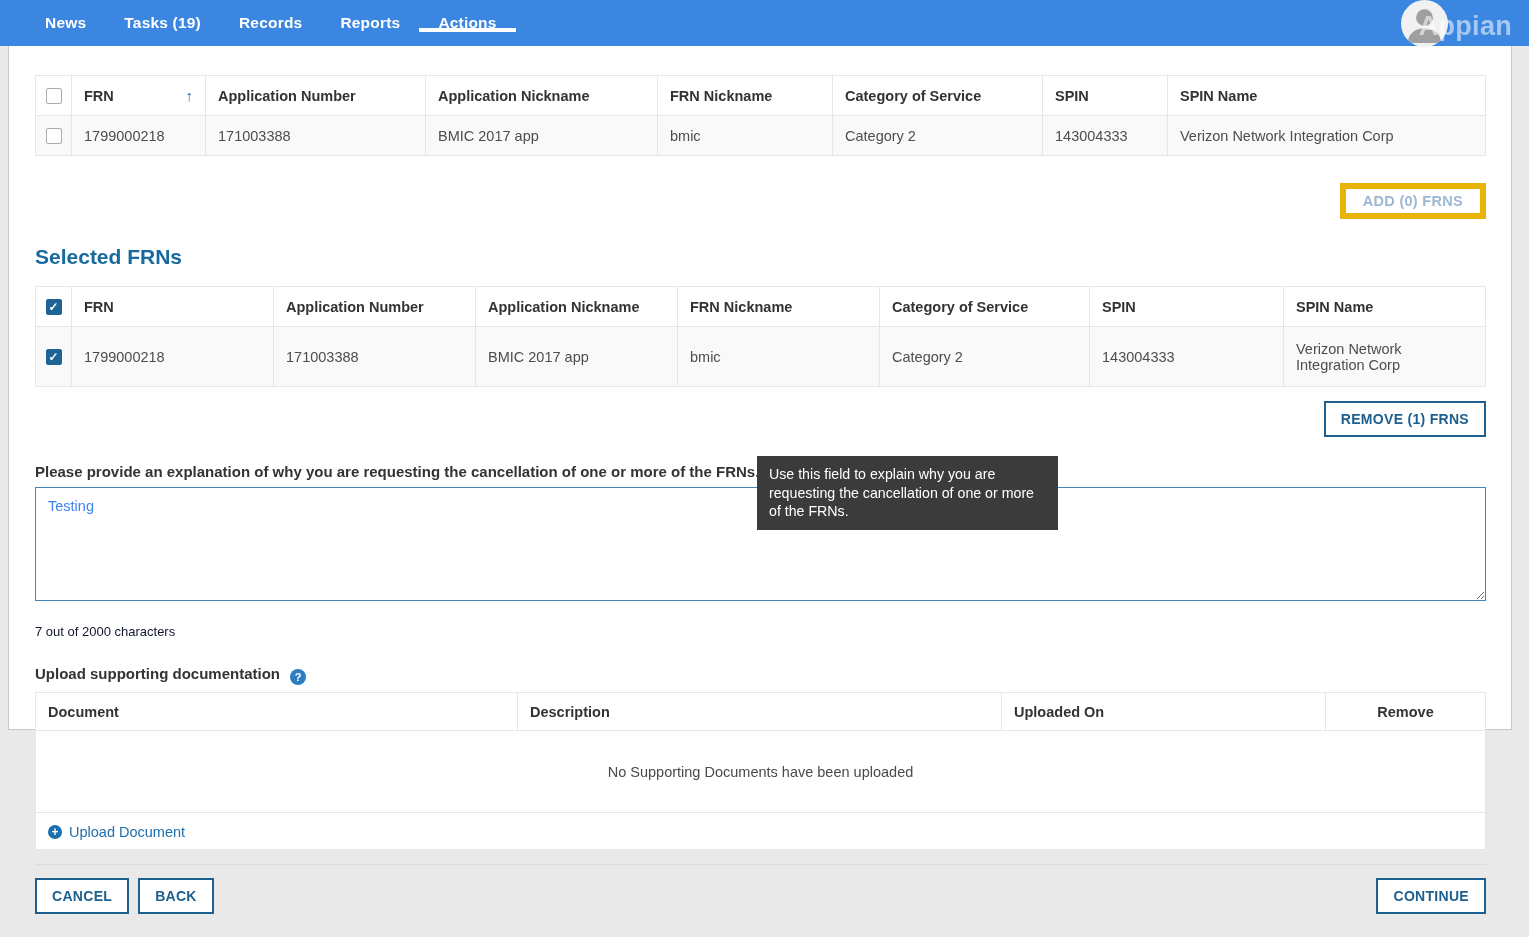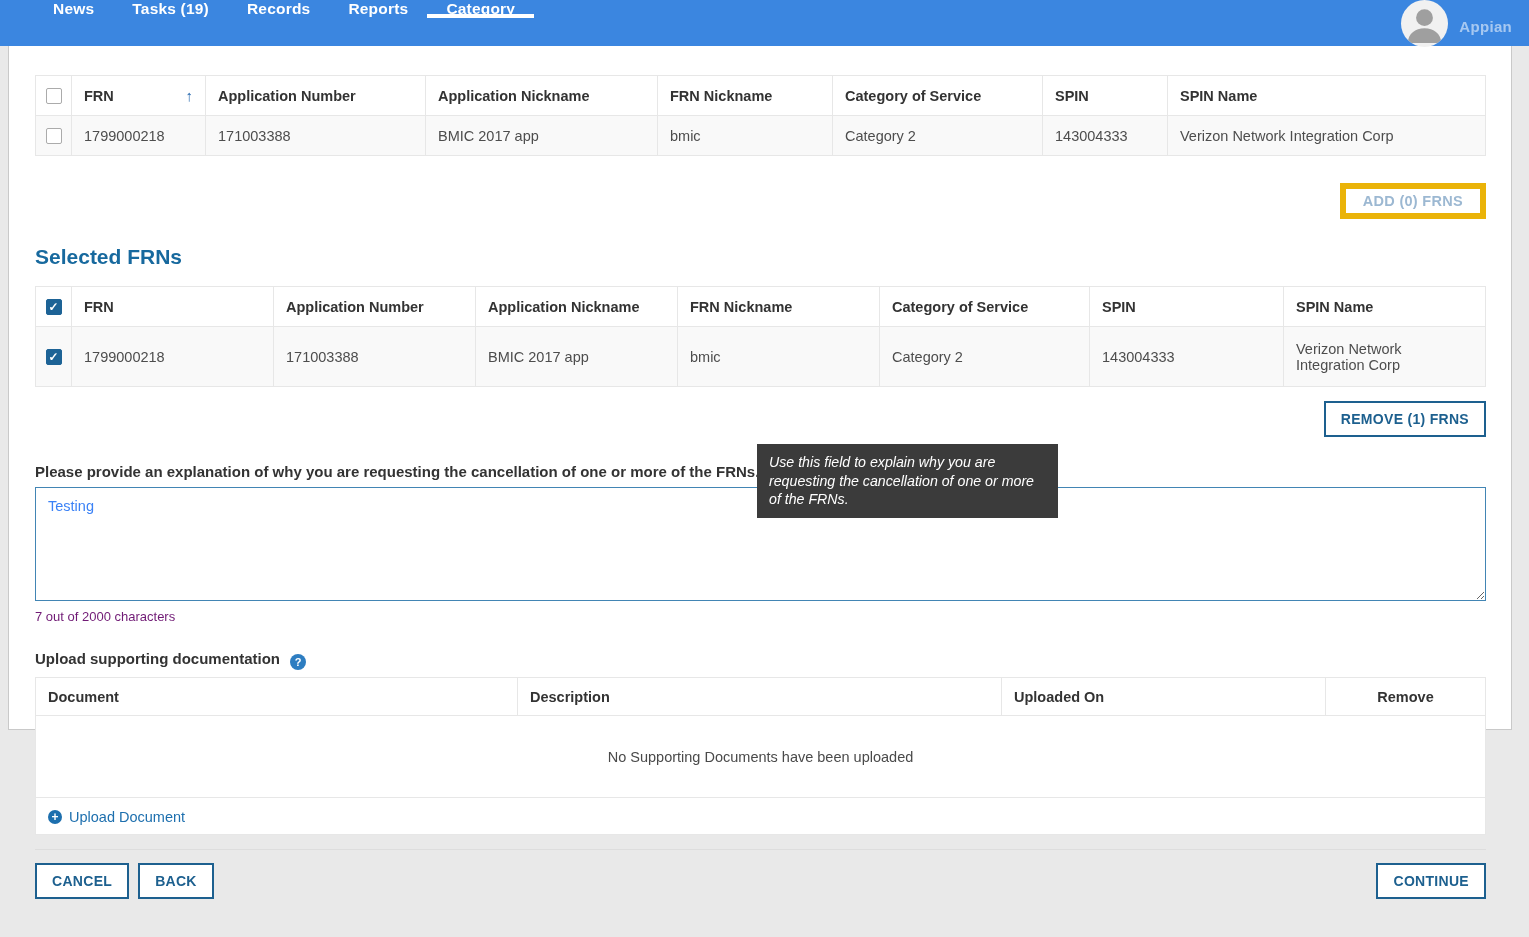--- a/index.html
+++ b/index.html
@@ -9,22 +9,22 @@
     background: #e9e9e9;
     font-family: "Liberation Sans", sans-serif;
     overflow: hidden;
     color: #333;
   }
   
   .topnav {
     height: 46px;
     background: #3b86e0;
     display: flex;
-    align-items: flex-start;
-    padding-left: 16px;
+    align-items: center;
+    padding-left: 8px;
     position: relative;
   }
   .nav-item {
     display: flex; align-items: center;
     padding: 0 19px;
     color: #fff; font-size: 15.5px; font-weight: 700;
     text-decoration: none; cursor: pointer;
     letter-spacing: 0.2px;
   }
   .nav-item:first-child { margin-left: 18px; }
@@ -32,21 +32,21 @@
   .avatar {
     position: absolute; right: 81px; top: 0;
     width: 47px; height: 47px; border-radius: 50%;
     background: #f1f1f1; overflow: hidden; cursor: pointer;
     display: flex; align-items: center; justify-content: center;
   }
   .brand {
     position: absolute; right: 17px; top: 0; height: 52px;
     display: flex; align-items: center;
     color: rgba(255,255,255,0.55);
-    font-size: 15px; font-weight: 700; letter-spacing: 0.3px;
+    font-size: 27px; font-weight: 700; letter-spacing: 0.3px;
   }
   
   .card {
     margin: 0 8px;
     width: 1504px; height: 684px;
     background: #fff;
     border: 1px solid #c9c9c9; border-top: none;
     padding: 29px 25px 0 26px;
   }
   
@@ -101,21 +101,21 @@
     margin-left: 6px; vertical-align: -2px; cursor: pointer;
   }
   textarea.explanation {
     display: block; margin-top: 4px;
     width: 100%; height: 114px;
     border: 1px solid #4285b4;
     padding: 10px 12px;
     font-family: inherit; font-size: 14.5px; color: #3b82f6;
     resize: both; outline: none;
   }
-  .char-count { margin-top: 8px; font-size: 13px; color: #701a75; }
+  .char-count { margin-top: 23px; font-size: 13px; color: #0f172a; }
   .upload-label { margin-top: 26px; font-size: 15px; font-weight: 700; color: #333; }
   
   .doc-table { margin-top: 7px; }
   .doc-table th { height: 38px; font-weight: 600; color: #333; background: #fff; }
   .doc-table th.center { text-align: center; }
   .doc-empty td { height: 82px; text-align: center; color: #4a4a4a; background: #fff; }
   .doc-upload td { height: 37px; background: #fff; }
   .upload-link {
     display: inline-flex; align-items: center; gap: 7px;
     color: #1d6fae; font-size: 14.5px; text-decoration: none; cursor: pointer;
@@ -123,36 +123,36 @@
   .plus-icon {
     display: inline-flex; width: 14px; height: 14px; border-radius: 50%;
     background: #1d6fae; color: #fff; font-size: 12px; font-weight: 700;
     align-items: center; justify-content: center; line-height: 1;
   }
   .divider { margin-top: 14px; border-top: 1px solid #ddd; }
   .footer-row { margin-top: 13px; display: flex; gap: 9px; }
   .footer-row .spacer { margin-left: auto; }
   
   .tooltip {
-    position: absolute; left: 757px; top: 444px;
+    position: absolute; left: 757px; top: 456px;
     width: 301px; min-height: 73px;
     background: #3b3b3b; color: #fff;
     font-size: 14.2px; line-height: 18.7px;
-    padding: 9px 12px; z-index: 10; font-style: italic;
+    padding: 9px 12px; z-index: 10;
   }
 </style>
 </head>
 <body>
 
 <div class="topnav">
   <a class="nav-item">News</a>
   <a class="nav-item">Tasks (19)</a>
   <a class="nav-item">Records</a>
   <a class="nav-item">Reports</a>
-  <a class="nav-item active">Category</a>
+  <a class="nav-item active">Actions</a>
   <div class="avatar">
     <svg width="47" height="47" viewBox="0 0 24 24">
       <circle cx="12" cy="9" r="4.3" fill="#9f9f9f"></circle>
       <path d="M3.5 22c0-4.8 3.8-7.6 8.5-7.6s8.5 2.8 8.5 7.6z" fill="#9f9f9f"></path>
     </svg>
   </div>
   <div class="brand">Appian</div>
 </div>
 
 <div class="card">

